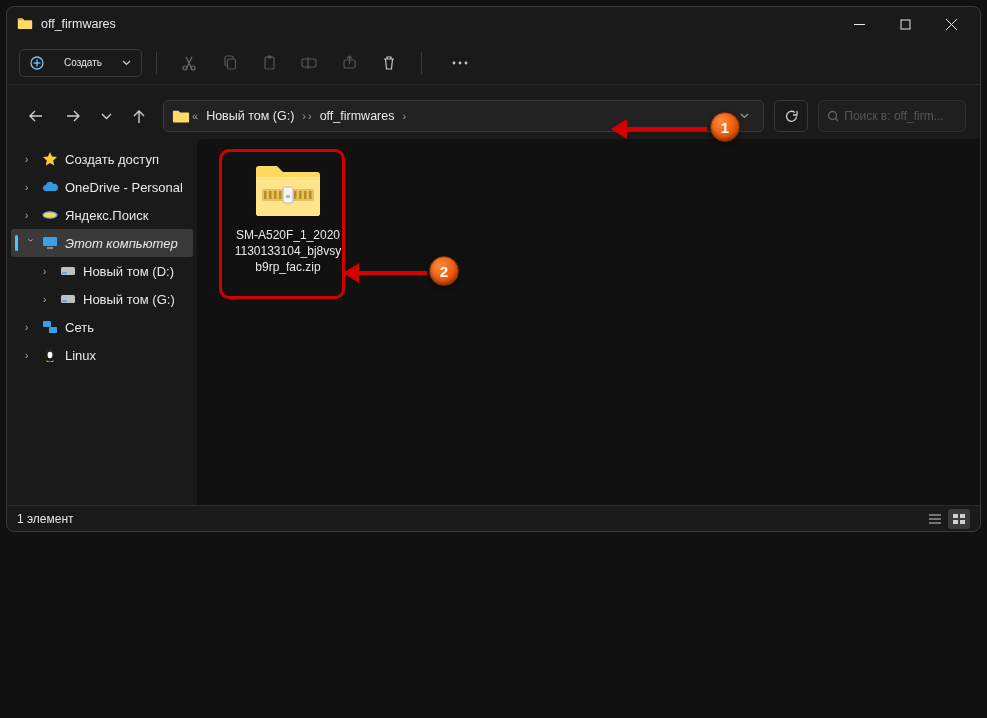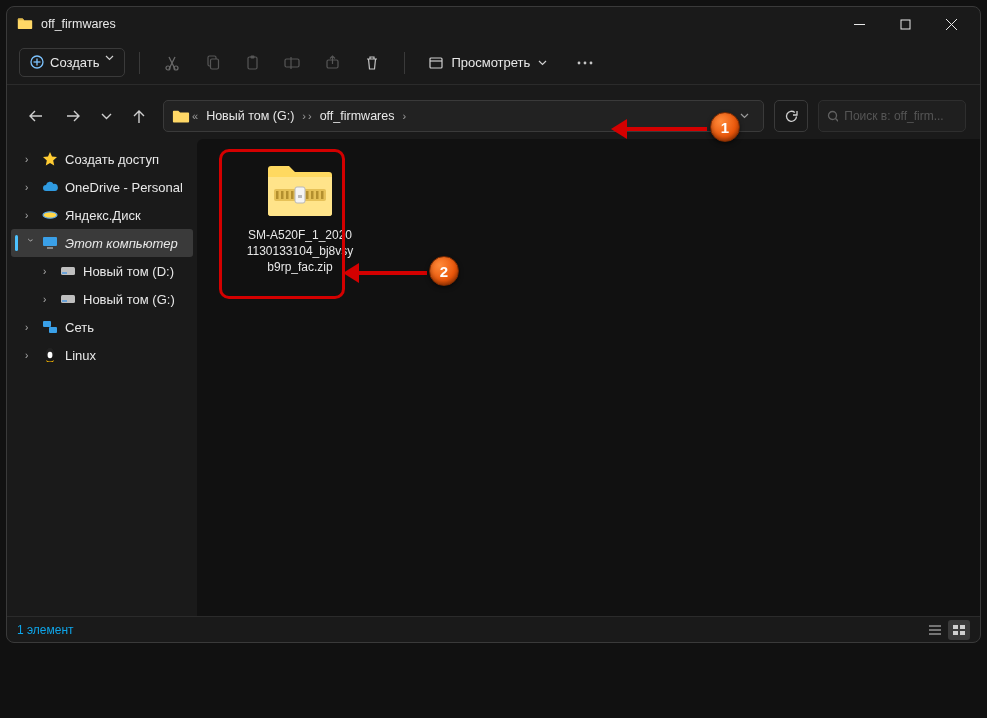--- a/index.html
+++ b/index.html
@@ -1,29 +1,29 @@
 <!DOCTYPE html>
 <html><head>
 <meta charset="utf-8">
 <style>
 * { box-sizing: border-box; margin: 0; padding: 0; font-family: "Segoe UI", Arial, sans-serif; }
 body { background: #111; width: 987px; height: 718px; overflow: hidden; position: relative; }
-.window { width: 975px; height: 637px; background: #1a1a1a; border: 1px solid #3a3a3a; border-radius: 8px; margin: 6px; position: relative; display: flex; flex-direction: column; color: #e8e8e8; }
+.window { width: 975px; height: 526px; background: #1a1a1a; border: 1px solid #3a3a3a; border-radius: 8px; margin: 6px; position: relative; display: flex; flex-direction: column; color: #e8e8e8; }
 
 
 .titlebar { height: 34px; display: flex; align-items: center; padding: 0 6px 0 10px; }
 .titlebar .folder-ico { width: 16px; height: 14px; margin-right: 8px; }
 .titlebar .title-text { font-size: 12.5px; flex: 0 0 auto; }
 .titlebar .spacer { flex: 1; }
 .winbtn { width: 46px; height: 34px; display: flex; align-items: center; justify-content: center; }
 .winbtn svg { stroke: #e8e8e8; }
 
 
 .toolbar { height: 44px; display: flex; align-items: center; padding: 0 12px; gap: 4px; border-bottom: 1px solid #2b2b2b; }
-.btn-create { display: inline-flex; gap: 6px; padding: 6px 10px; border: 1px solid #3a3a3a; border-radius: 5px; font-size: 13px; }
+.btn-create { display: inline-flex; align-items: center; gap: 20px; padding: 6px 10px; border: 1px solid #3a3a3a; border-radius: 5px; font-size: 10px; }
 .sep { width: 1px; height: 22px; background: #3a3a3a; margin: 0 10px; }
 .tbtn { width: 36px; height: 32px; display: flex; align-items: center; justify-content: center; opacity: .55; }
 .tbtn.enabled { opacity: .95; }
 .btn-text { display: inline-flex; align-items: center; gap: 8px; padding: 6px 10px; font-size: 13px; }
 
 
 .addr-row { height: 46px; display: flex; align-items: center; padding: 0 14px; gap: 10px; margin-top: 8px; }
 .navbtn { width: 28px; height: 28px; display: flex; align-items: center; justify-content: center; color: #c8c8c8; }
 .addr { flex: 1; height: 32px; border: 1px solid #3a3a3a; border-radius: 5px; display: flex; align-items: center; padding: 0 8px; gap: 2px; font-size: 12.5px; background: #222; min-width: 0; }
 .addr .folder-mini { width: 18px; height: 15px; flex-shrink: 0; }
@@ -52,21 +52,21 @@
 .file-item { width: 110px; text-align: center; font-size: 12px; line-height: 1.35; color: #e8e8e8; }
 .file-item .thumb { width: 72px; height: 62px; margin: 4px auto 8px; }
 .redbox { position: absolute; left: 22px; top: 10px; width: 126px; height: 150px; border: 3.5px solid #d40000; border-radius: 10px; pointer-events: none; }
 
 
 .arrow { position: absolute; height: 4px; background: #d40000; }
 .arrow::before { content: ""; position: absolute; left: -16px; top: -8px; border: 10px solid transparent; border-right: 16px solid #d40000; }
 .badge { position: absolute; width: 30px; height: 30px; border-radius: 50%; background: radial-gradient(circle at 35% 30%, #ff8a3a, #e9560a 60%, #b03900); box-shadow: 0 2px 4px rgba(0,0,0,.5), inset 0 -2px 4px rgba(0,0,0,.35); color: #fff; font-weight: 700; font-size: 15px; display: flex; align-items: center; justify-content: center; border: 1px solid #7a2900; }
 
 
-.status { height: 26px; border-top: 1px solid #2b2b2b; display: flex; align-items: center; padding: 0 10px; font-size: 12px; color: #0ea5e9; }
+.status { height: 26px; border-top: 1px solid #2b2b2b; display: flex; align-items: center; padding: 0 10px; font-size: 12px; color: #e5e5e5; }
 .status .spacer { flex: 1; }
 .viewbtn { width: 22px; height: 20px; display: flex; align-items: center; justify-content: center; margin-left: 2px; }
 .viewbtn.active { background: #3a3a3a; border-radius: 3px; }
 
 svg { display: block; }
 </style>
 </head>
 <body>
 
 <div class="window">
@@ -141,30 +141,20 @@
           <rect x="2" y="5" width="11" height="8" rx="1.5" fill="none" stroke="#888" stroke-width="1.2"></rect>
           <path d="M7.5 9 V1 M5 3.5 L7.5 1 L10 3.5" fill="none" stroke="#888" stroke-width="1.2"></path>
         </svg>
       </div>
     <div class="tbtn enabled">
         <svg width="14" height="16">
           <path d="M2 4 h10 M5 4 V2 h4 V4 M3.5 4 l1 10 h5 l1-10" fill="none" stroke="#cfcfcf" stroke-width="1.2"></path>
         </svg>
       </div>
     <div class="sep"></div>
-    <div class="btn-text">
-      <svg width="14" height="12">
-          <rect x="1" y="1" width="12" height="10" rx="1" fill="none" stroke="#cfcfcf" stroke-width="1.2"></rect>
-          <line x1="1" y1="4" x2="13" y2="4" stroke="#cfcfcf" stroke-width="1.2"></line>
-        </svg>
-      <span>Просмотреть</span>
-      <svg width="9" height="6">
-          <path d="M1 1 L4.5 4.5 L8 1" fill="none" stroke="#cfcfcf" stroke-width="1.2"></path>
-        </svg>
-    </div>
     <div class="tbtn enabled" style="margin-left:6px">
         <svg width="16" height="4">
           <circle cx="2" cy="2" r="1.4" fill="#cfcfcf"></circle>
           <circle cx="8" cy="2" r="1.4" fill="#cfcfcf"></circle>
           <circle cx="14" cy="2" r="1.4" fill="#cfcfcf"></circle>
         </svg>
       </div>
   </div>
 
   <div class="addr-row">
@@ -245,21 +235,21 @@
         <span>OneDrive - Personal</span>
       </div>
       <div class="tree-item">
         <span class="chev-t">›</span>
         <span class="ico">
             <svg viewBox="0 0 16 16">
               <ellipse cx="8" cy="8" rx="7" ry="3.2" fill="#ffd748"></ellipse>
               <ellipse cx="8" cy="8" rx="7" ry="3.2" fill="none" stroke="#5aa7e8" stroke-width="1.2"></ellipse>
             </svg>
           </span>
-        <span>Яндекс.Диск</span>
+        <span>Яндекс.Поиск</span>
       </div>
       <div class="tree-item selected">
         <span class="bar"></span>
         <span class="chev-t" style="transform:rotate(90deg)">›</span>
         <span class="ico">
             <svg viewBox="0 0 16 14">
               <rect x="1" y="1" width="14" height="9" rx="1" fill="#3aa0e8"></rect>
               <rect x="5" y="11" width="6" height="2" fill="#888"></rect>
             </svg>
           </span>
@@ -302,21 +292,21 @@
               <ellipse cx="8" cy="6" rx="4" ry="5" fill="#222"></ellipse>
               <ellipse cx="8" cy="8" rx="2.4" ry="3.2" fill="#fff"></ellipse>
               <path d="M4 13 q4 3 8 0 l-1 2 H5 Z" fill="#f4b400"></path>
             </svg>
           </span>
         <span>Linux</span>
       </div>
     </div>
 
     <div class="content">
-      <div class="file-item" style="margin-left:30px;margin-top:2px">
+      <div class="file-item" style="margin-left:18px;margin-top:2px">
         <div class="thumb">
           <svg viewBox="0 0 72 62">
             <path d="M4 12 a3 3 0 0 1 3-3 h18 l6 6 h34 a3 3 0 0 1 3 3 v38 a3 3 0 0 1-3 3 H7 a3 3 0 0 1-3-3 Z" fill="#ffd960"></path>
             <path d="M4 20 h64 v36 a3 3 0 0 1-3 3 H7 a3 3 0 0 1-3-3 Z" fill="#ffe48a"></path>
             <rect x="10" y="32" width="52" height="12" rx="2" fill="#e6c158"></rect>
             <g fill="#b38f2e">
                 <rect x="12" y="34" width="2.5" height="8"></rect>
                 <rect x="17" y="34" width="2.5" height="8"></rect>
                 <rect x="22" y="34" width="2.5" height="8"></rect>
                 <rect x="27" y="34" width="2.5" height="8"></rect>

